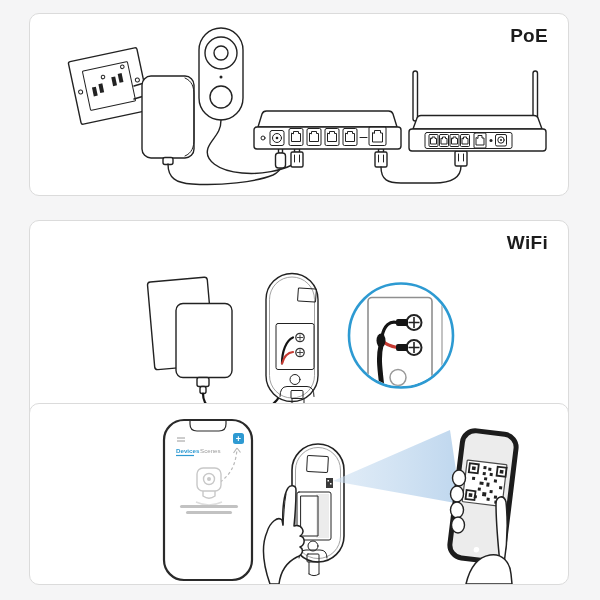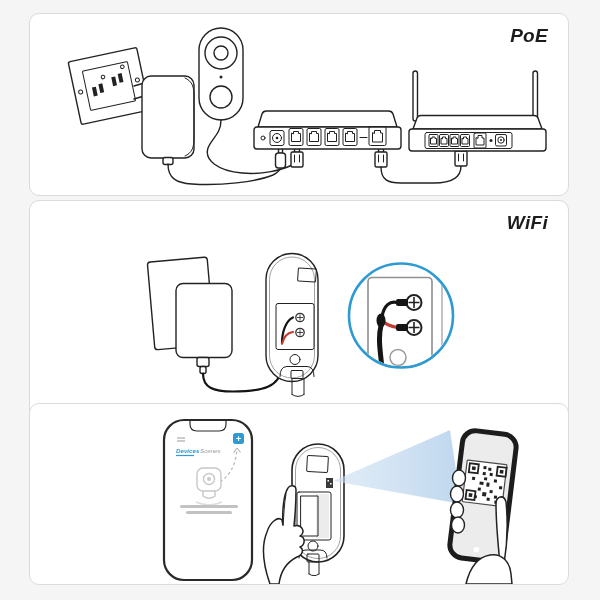--- a/index.html
+++ b/index.html
@@ -5,24 +5,23 @@
   html,body{margin:0;padding:0;}
   body{
     width:600px;height:600px;position:relative;overflow:hidden;
     background:#f5f5f6;
     font-family:"Liberation Sans", sans-serif;
   }
   .panel{
     position:absolute;left:29px;width:540px;height:183px;
     background:#ffffff;border:1px solid #dbdbdb;border-radius:10px;
     box-sizing:border-box;
-    font-style:italic;
   }
   #panel-poe{top:13px;}
-  #panel-wifi{top:200px;height:228px;}
+  #panel-wifi{top:220px;height:228px;}
   #panel-scan{top:403px;height:182px;}
   .panel-label{
     position:absolute;top:11px;right:20px;
     font-size:19px;font-weight:600;color:#1c1c1c;letter-spacing:.3px;
   }
   .art{position:absolute;left:0;top:0;width:100%;height:100%;}
   svg{display:block;}
   .ln{stroke:#222;stroke-width:1.4;fill:none;stroke-linecap:round;stroke-linejoin:round;}
   .lnf{stroke:#222;stroke-width:1.4;fill:#fff;stroke-linejoin:round;}
   .thin{stroke-width:1;}

